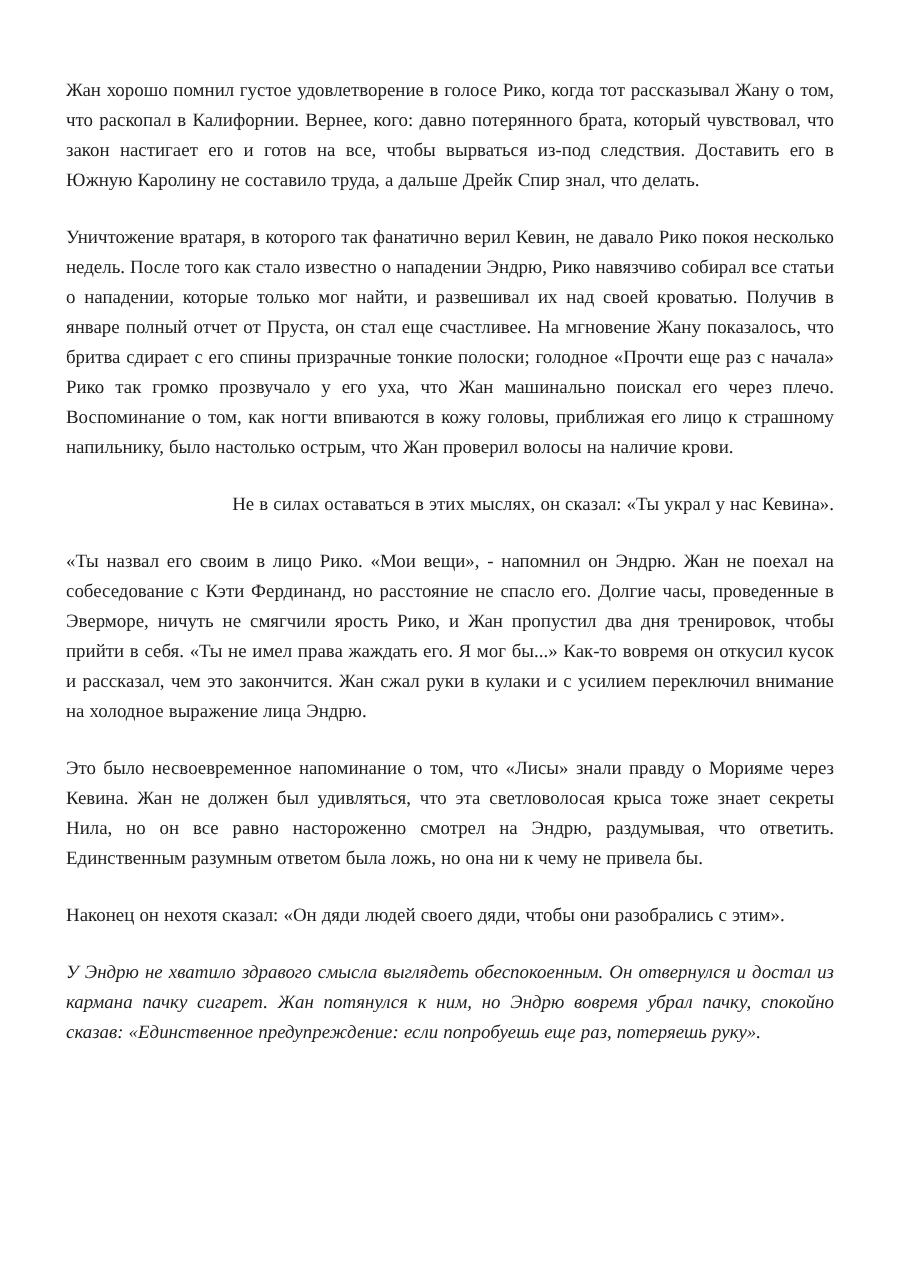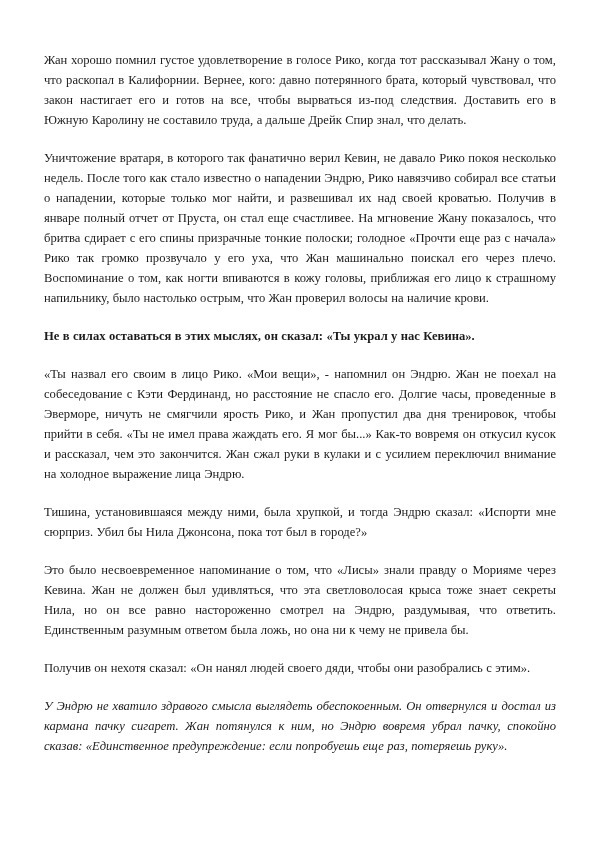--- a/index.html
+++ b/index.html
@@ -33,31 +33,29 @@
     hyphens: none;
     -webkit-hyphens: none;
     word-spacing: 0.02em;
   }
   p.para:last-child {
     margin-bottom: 0;
     font-style: italic;
   }
   
   p.para.short {
-    text-align: left;
-    font-weight: bold;
+    text-align: right;
   }
 </style>
 </head>
 <body>
 
 <div class="page">
   <div class="text-body">
     <p class="para">Жан хорошо помнил густое удовлетворение в голосе Рико, когда тот рассказывал Жану о том, что раскопал в Калифорнии. Вернее, кого: давно потерянного брата, который чувствовал, что закон настигает его и готов на все, чтобы вырваться из-под следствия. Доставить его в Южную Каролину не составило труда, а дальше Дрейк Спир знал, что делать.</p>
     <p class="para">Уничтожение вратаря, в которого так фанатично верил Кевин, не давало Рико покоя несколько недель. После того как стало известно о нападении Эндрю, Рико навязчиво собирал все статьи о нападении, которые только мог найти, и развешивал их над своей кроватью. Получив в январе полный отчет от Пруста, он стал еще счастливее. На мгновение Жану показалось, что бритва сдирает с его спины призрачные тонкие полоски; голодное «Прочти еще раз с начала» Рико так громко прозвучало у его уха, что Жан машинально поискал его через плечо. Воспоминание о том, как ногти впиваются в кожу головы, приближая его лицо к страшному напильнику, было настолько острым, что Жан проверил волосы на наличие крови.</p>
     <p class="para short">Не в силах оставаться в этих мыслях, он сказал: «Ты украл у нас Кевина».</p>
     <p class="para">«Ты назвал его своим в лицо Рико. «Мои вещи», - напомнил он Эндрю. Жан не поехал на собеседование с Кэти Фердинанд, но расстояние не спасло его. Долгие часы, проведенные в Эверморе, ничуть не смягчили ярость Рико, и Жан пропустил два дня тренировок, чтобы прийти в себя. «Ты не имел права жаждать его. Я мог бы...» Как-то вовремя он откусил кусок и рассказал, чем это закончится. Жан сжал руки в кулаки и с усилием переключил внимание на холодное выражение лица Эндрю.</p>
-    <p class="para">Тишина, установившаяся между ними, была хрупкой, и тогда Эндрю сказал: «Испорти мне сюрприз. Убил бы Нила Джонсона, пока тот был в городе?»</p>
     <p class="para">Это было несвоевременное напоминание о том, что «Лисы» знали правду о Морияме через Кевина. Жан не должен был удивляться, что эта светловолосая крыса тоже знает секреты Нила, но он все равно настороженно смотрел на Эндрю, раздумывая, что ответить. Единственным разумным ответом была ложь, но она ни к чему не привела бы.</p>
-    <p class="para">Получив он нехотя сказал: «Он нанял людей своего дяди, чтобы они разобрались с этим».</p>
+    <p class="para">Наконец он нехотя сказал: «Он дяди людей своего дяди, чтобы они разобрались с этим».</p>
     <p class="para">У Эндрю не хватило здравого смысла выглядеть обеспокоенным. Он отвернулся и достал из кармана пачку сигарет. Жан потянулся к ним, но Эндрю вовремя убрал пачку, спокойно сказав: «Единственное предупреждение: если попробуешь еще раз, потеряешь руку».</p>
   </div>
 </div>
 
 </body></html>

